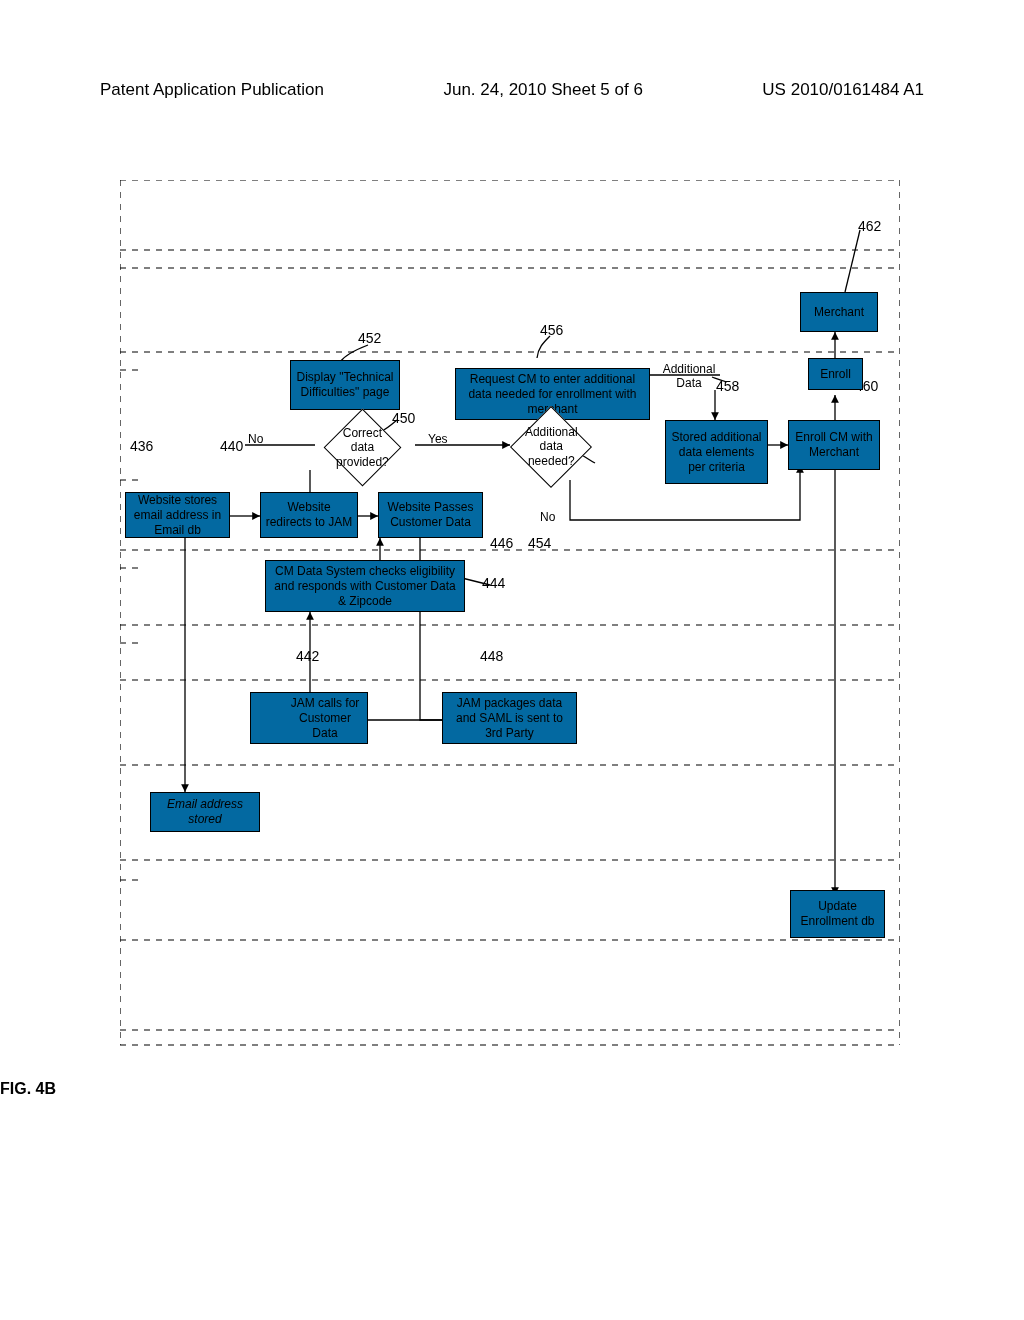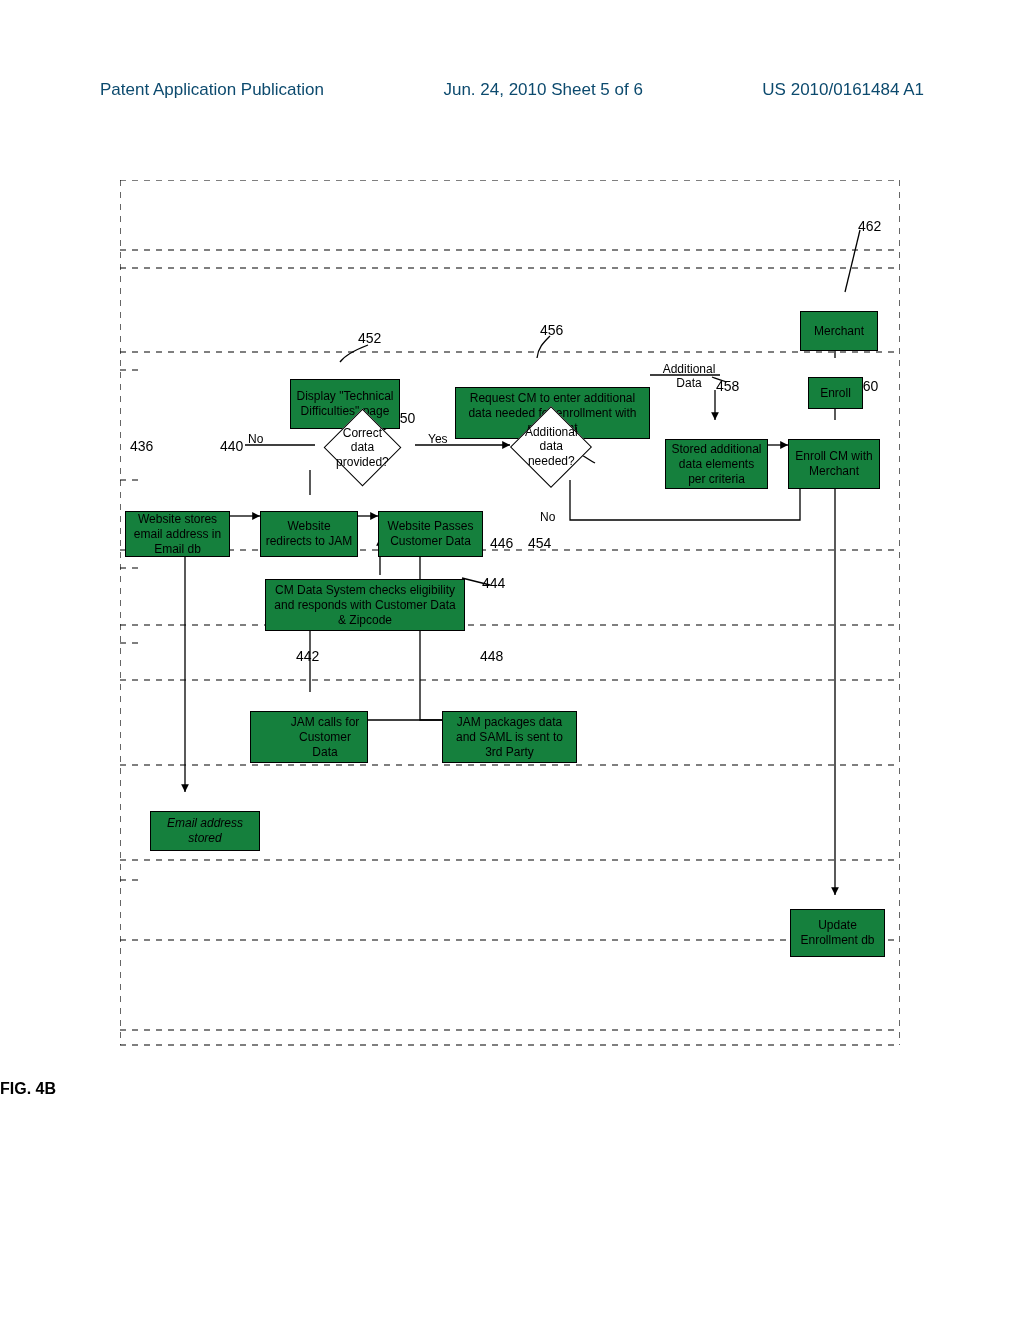--- a/index.html
+++ b/index.html
@@ -12,41 +12,40 @@
   }
   .header {
     position: absolute;
     top: 80px;
     left: 0;
     right: 0;
     display: flex;
     justify-content: space-between;
     padding: 0 100px;
     font-size: 17px;
-    color: #0c4a6e;
+    color: #000000;
   }
   .page-frame {
     position: absolute;
     top: 180px;
     left: 120px;
     width: 780px;
     height: 870px;
   }
   .box {
     position: absolute;
     border: 1.5px solid #000;
-    background: #15803d;
+    background: #0369a1;
     font-size: 12px;
     text-align: center;
     display: flex;
     align-items: center;
     justify-content: center;
     padding: 4px;
     line-height: 1.25;
-    margin-top: 19px;
   }
   .diamond {
     position: absolute;
     border: 1.5px solid #000;
     background: #fff;
     transform: rotate(45deg);
     display: flex;
     align-items: center;
     justify-content: center;
   }
@@ -189,21 +188,21 @@
 <div class="label" style="left:128px; top:252px;">No</div>
 <div class="label" style="left:308px; top:252px;">Yes</div>
 <div class="label" style="left:436px; top:215px;">Yes</div>
 <div class="label" style="left:420px; top:330px;">No</div>
 <div class="label" style="left:534px; top:182px; width:70px; text-align:center;">Additional Data</div>
 
 <div class="box" style="left:680px; top:112px; width:78px; height:40px;">Merchant</div>
 <div class="box" style="left:170px; top:180px; width:110px; height:50px;">Display "Technical Difficulties" page</div>
 <div class="box" style="left:335px; top:188px; width:195px; height:52px;">Request CM to enter additional data needed for enrollment with merchant</div>
 <div class="box" style="left:688px; top:178px; width:55px; height:32px;">Enroll</div>
-<div class="box" style="left:545px; top:240px; width:103px; height:50px;">Stored additional data elements per criteria</div>
+<div class="box" style="left:545px; top:240px; width:103px; height:64px;">Stored additional data elements per criteria</div>
 <div class="box" style="left:668px; top:240px; width:92px; height:50px;">Enroll CM with Merchant</div>
 
 <div class="box" style="left:5px; top:312px; width:105px; height:46px;">Website stores email address in Email db</div>
 <div class="box" style="left:140px; top:312px; width:98px; height:46px;">Website redirects to JAM</div>
 <div class="box" style="left:258px; top:312px; width:105px; height:46px;">Website Passes Customer Data</div>
 
 <div class="box" style="left:145px; top:380px; width:200px; height:52px;">CM Data System checks eligibility and responds with Customer Data &amp; Zipcode</div>
 
 <div class="box" style="left:130px; top:512px; width:118px; height:52px;padding-left:36px;">JAM calls for Customer Data</div>
 <div class="box" style="left:322px; top:512px; width:135px; height:52px;">JAM packages data and SAML is sent to 3rd Party</div>

